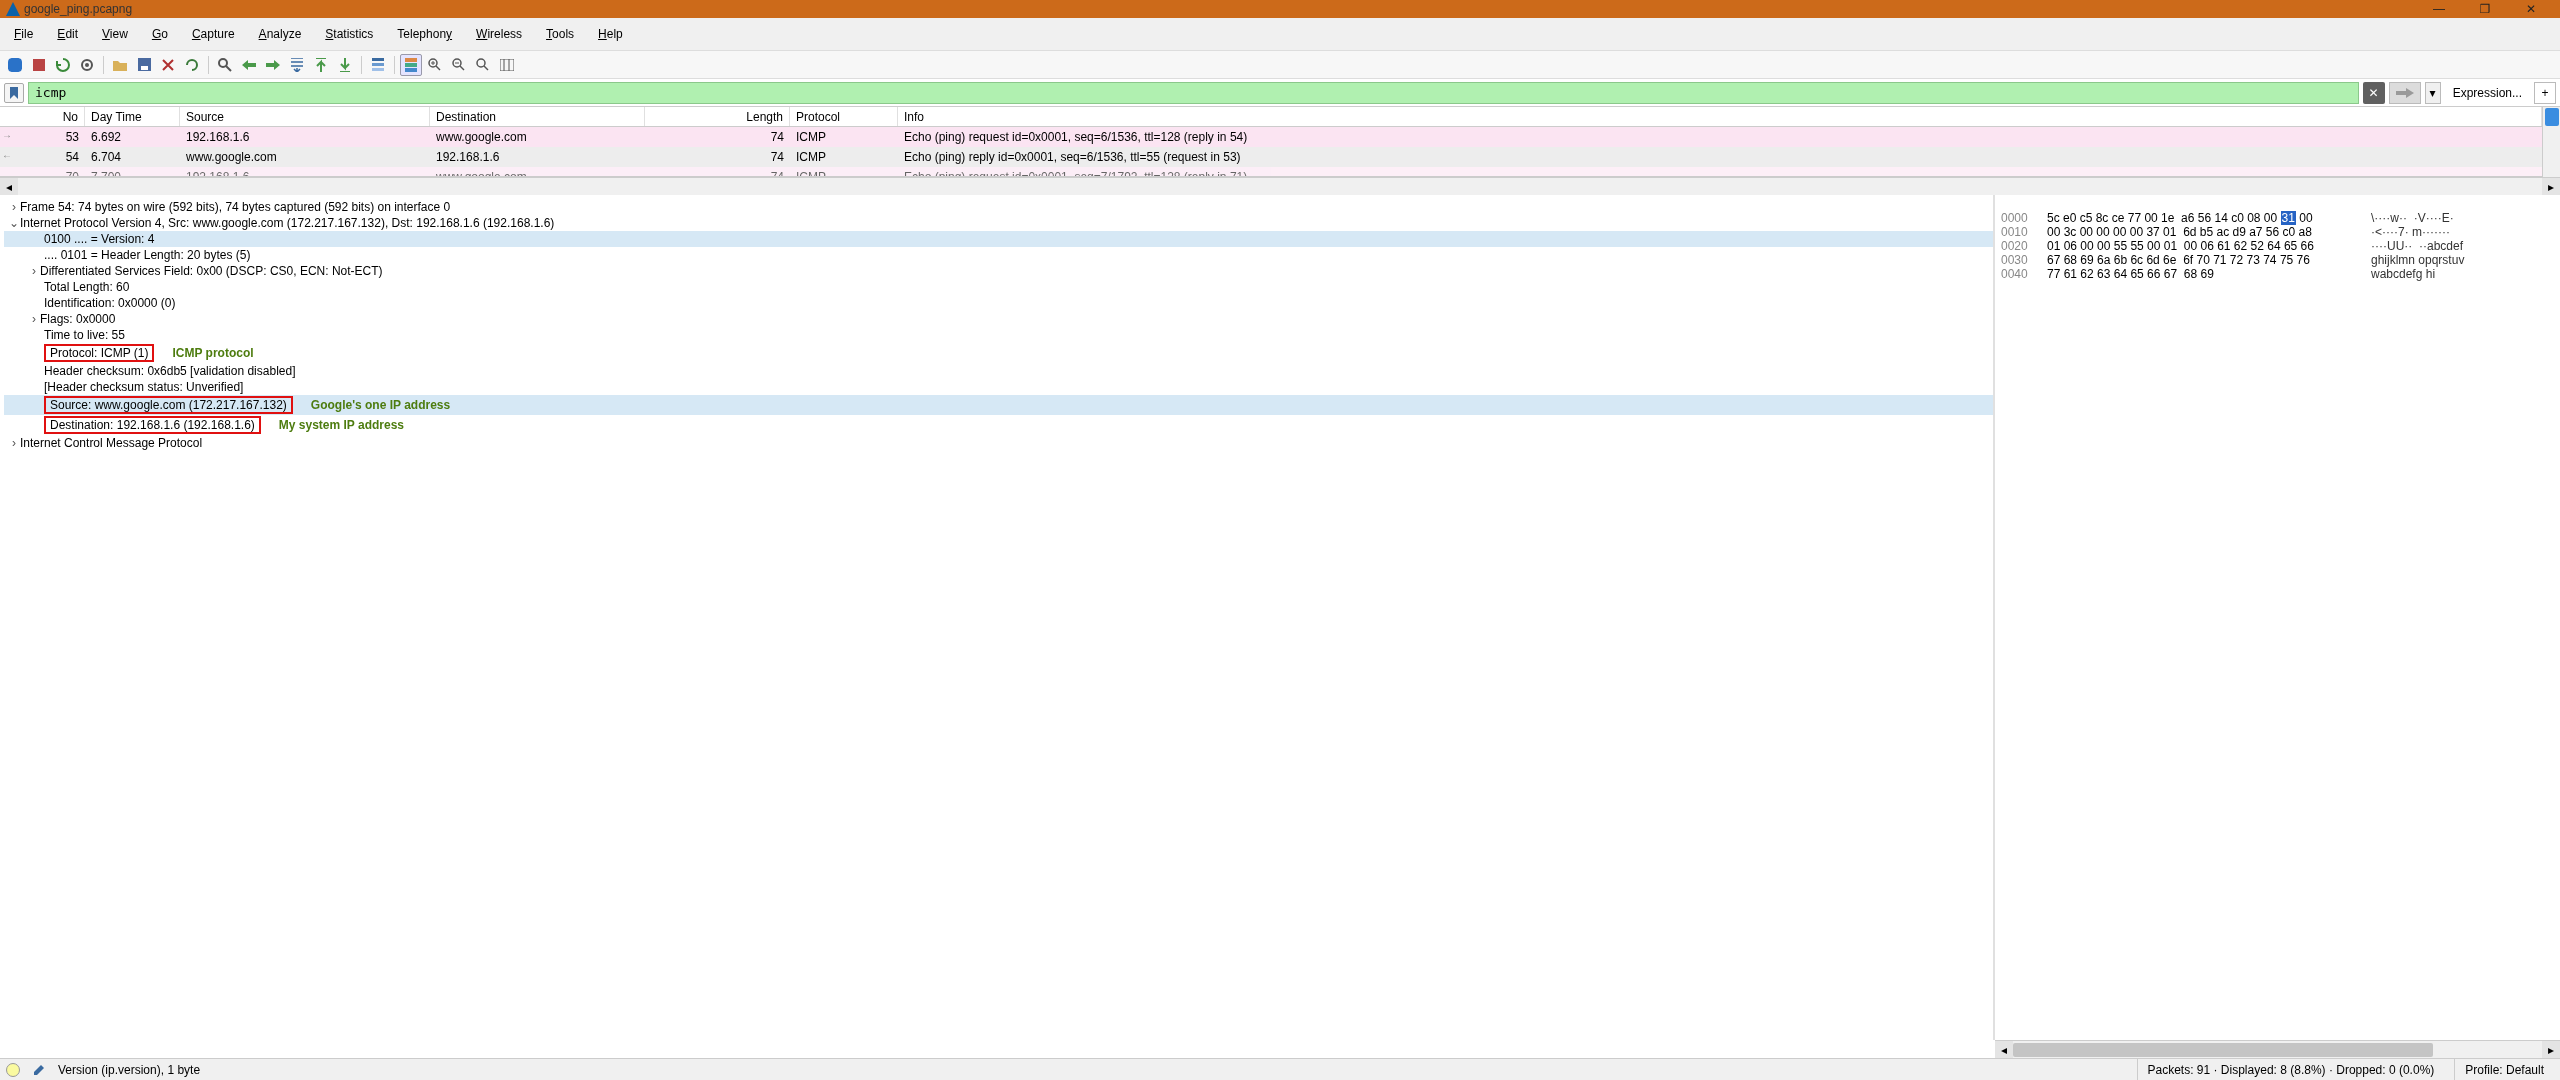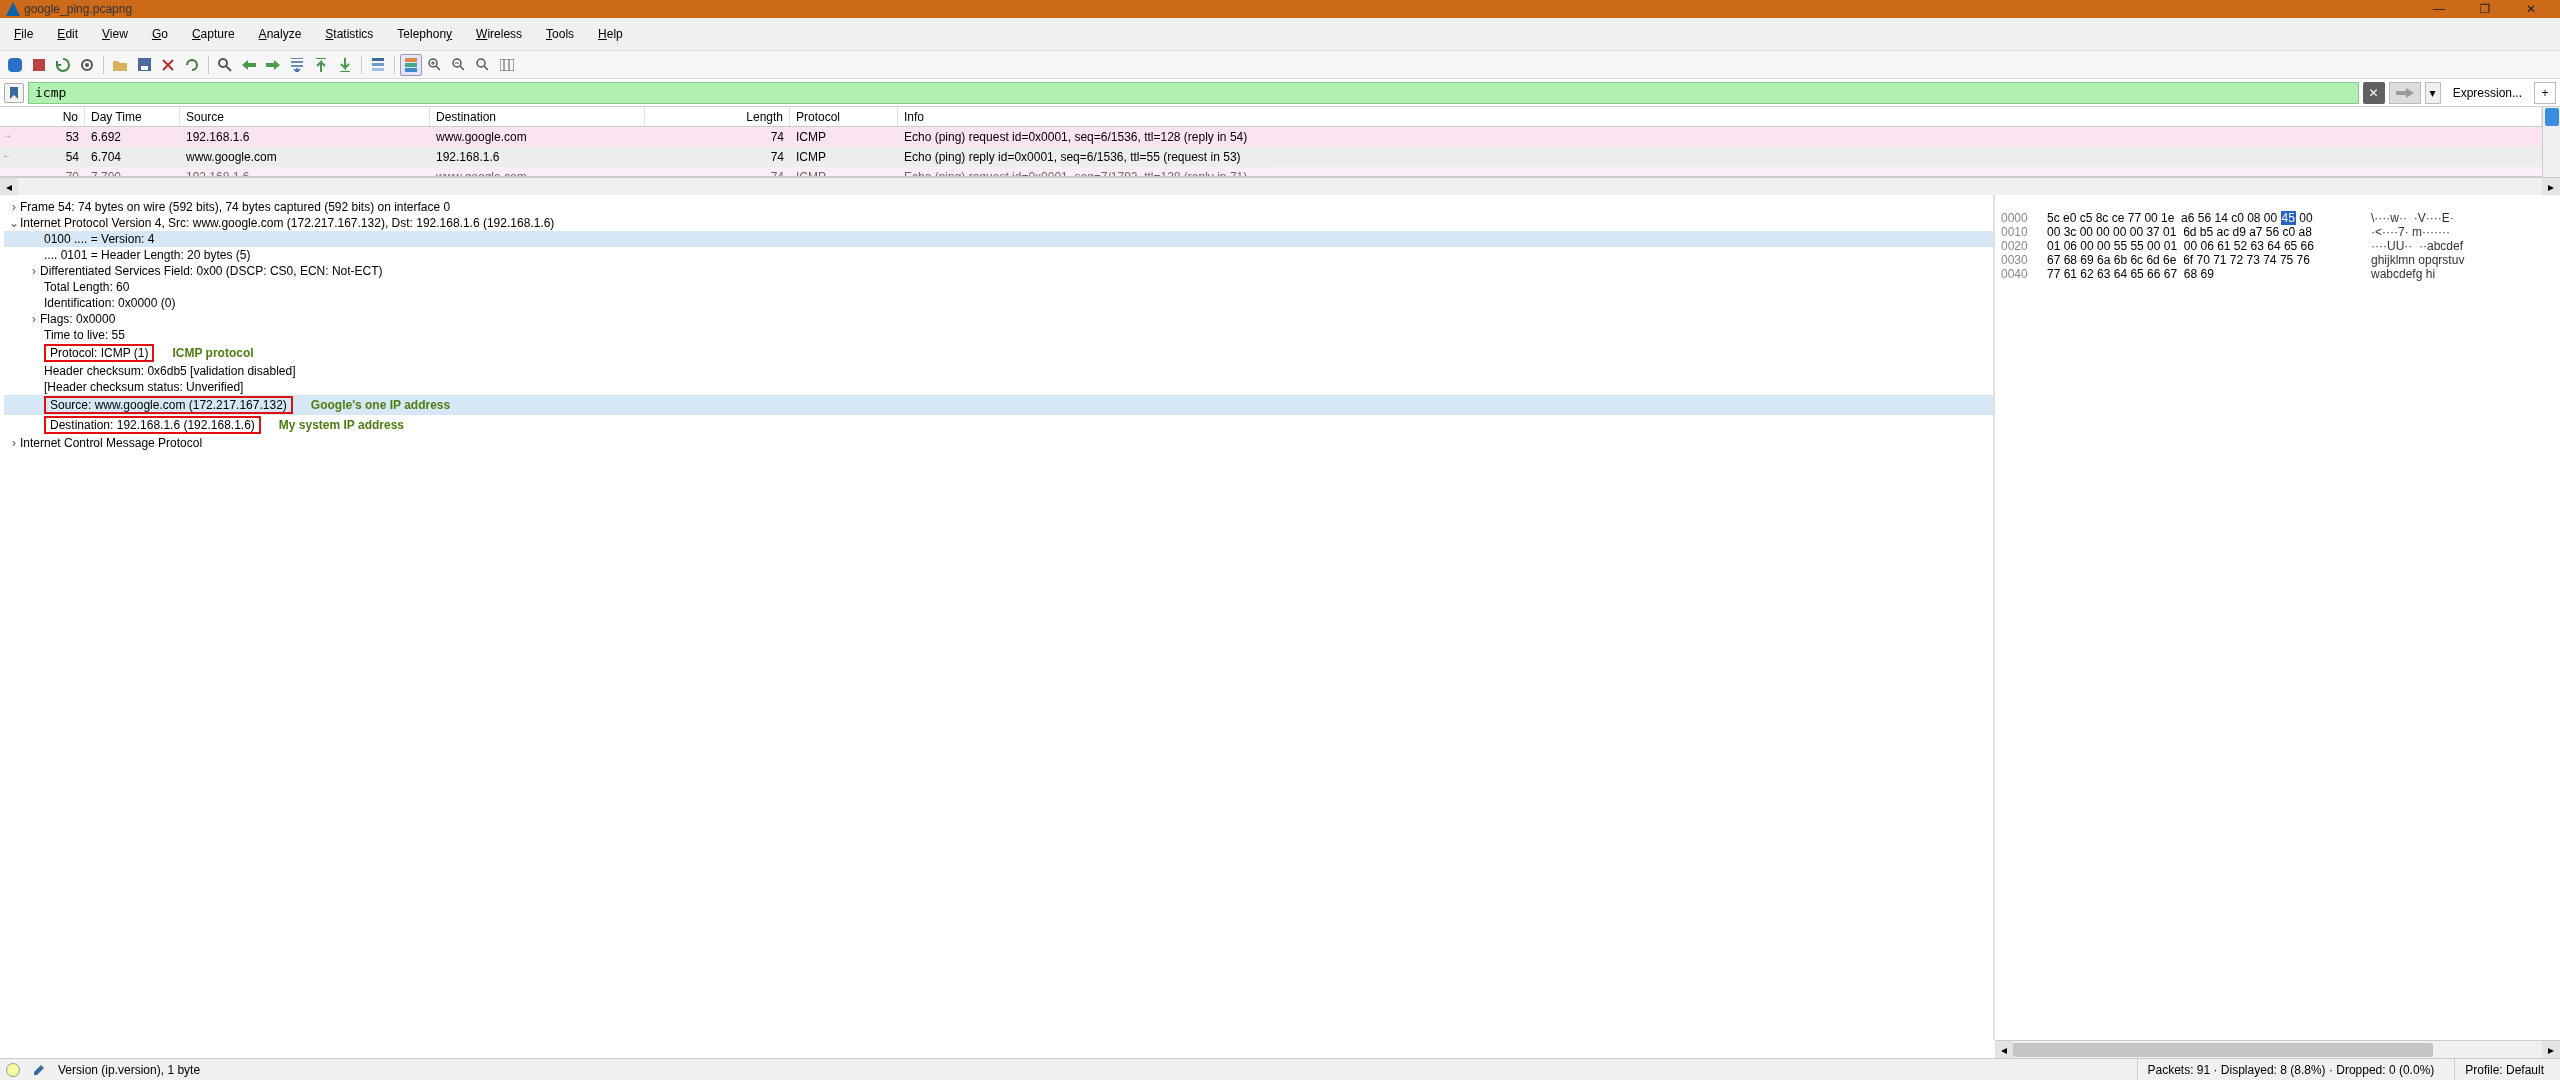--- a/index.html
+++ b/index.html
@@ -299,31 +299,31 @@
     <div class="tline ind2">Header checksum: 0x6db5 [validation disabled]</div>
     <div class="tline ind2">[Header checksum status: Unverified]</div>
     <div class="tline ind2 sel"><span class="redbox">Source: www.google.com (172.217.167.132)</span><span class="redlbl">Google's one IP address</span></div>
     <div class="tline ind2"><span class="redbox">Destination: 192.168.1.6 (192.168.1.6)</span><span class="redlbl">My system IP address</span></div>
     <div class="tline"><span class="chev">›</span><span>Internet Control Message Protocol</span></div>
   </div>
 
   <div class="hexpane mono">
     <div class="hexrow">
       <span class="off">0000</span>
-      <span class="hx"><span>5c e0 c5 8c ce 77 00 1e</span>  <span>a6 56 14 c0 08 00 </span><span class="hl">45</span><span> 00</span></span>
+      <span class="hx"><span>5c e0 c5 8c ce 77 00 1e</span>  <span>a6 56 14 c0 08 00 </span><span class="hl">31</span><span> 00</span></span>
       <span class="asc">\····w··  ·V····E·</span>
     </div>
     <div class="hexrow">
       <span class="off">0010</span>
       <span class="hx"><span>00 3c 00 00 00 00 37 01</span>  <span>6d b5 ac d9 a7 56 c0 a8</span></span>
       <span class="asc">·&lt;····7· m·······</span>
     </div>
     <div class="hexrow">
       <span class="off">0020</span>
-      <span class="hx"><span>01 06 00 00 55 55 00 01</span>  <span>00 06 61 52 63 64 65 66</span></span>
+      <span class="hx"><span>01 06 00 00 55 55 00 01</span>  <span>00 06 61 62 52 64 65 66</span></span>
       <span class="asc">····UU··  ··abcdef</span>
     </div>
     <div class="hexrow">
       <span class="off">0030</span>
       <span class="hx"><span>67 68 69 6a 6b 6c 6d 6e</span>  <span>6f 70 71 72 73 74 75 76</span></span>
       <span class="asc">ghijklmn opqrstuv</span>
     </div>
     <div class="hexrow">
       <span class="off">0040</span>
       <span class="hx"><span>77 61 62 63 64 65 66 67</span>  <span>68 69</span></span>

